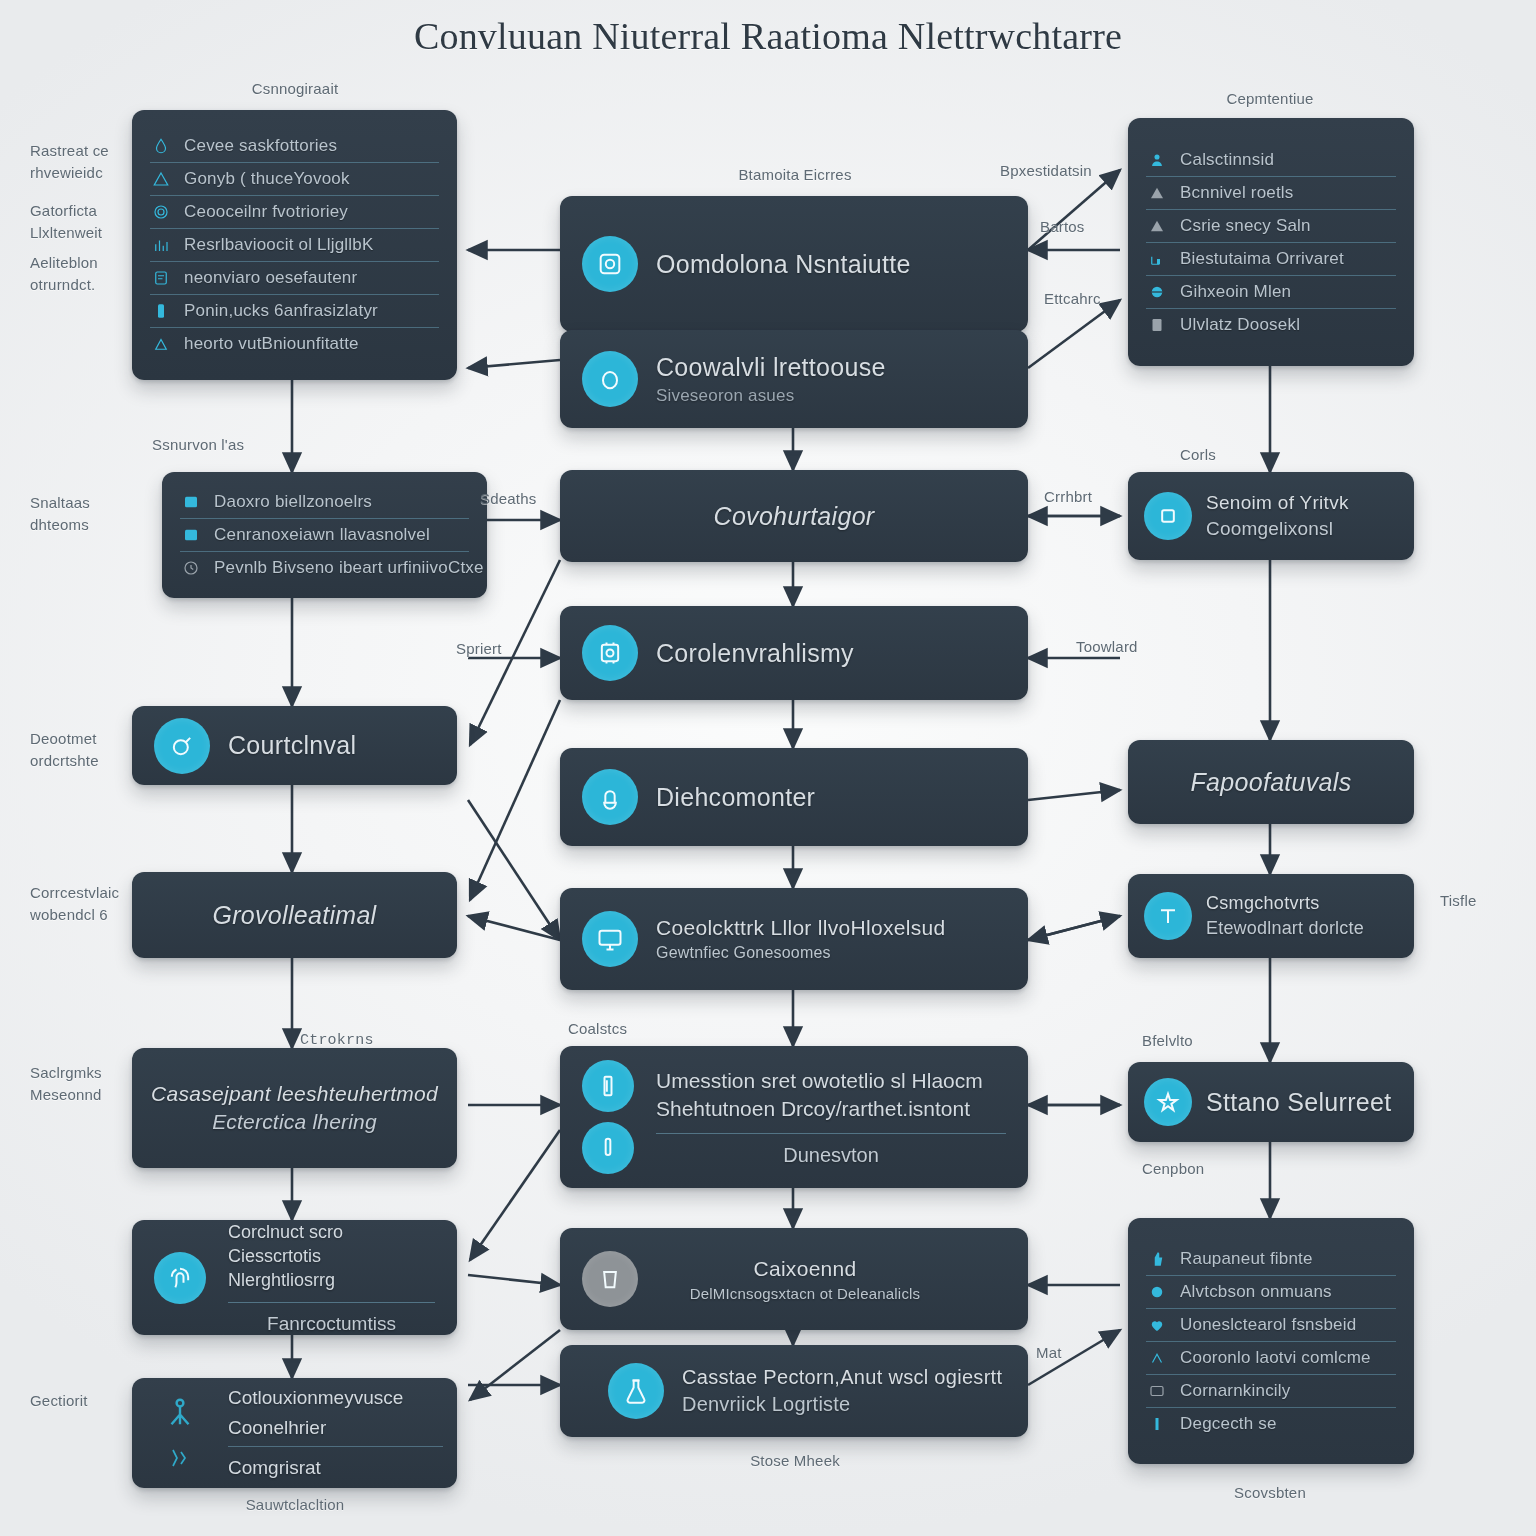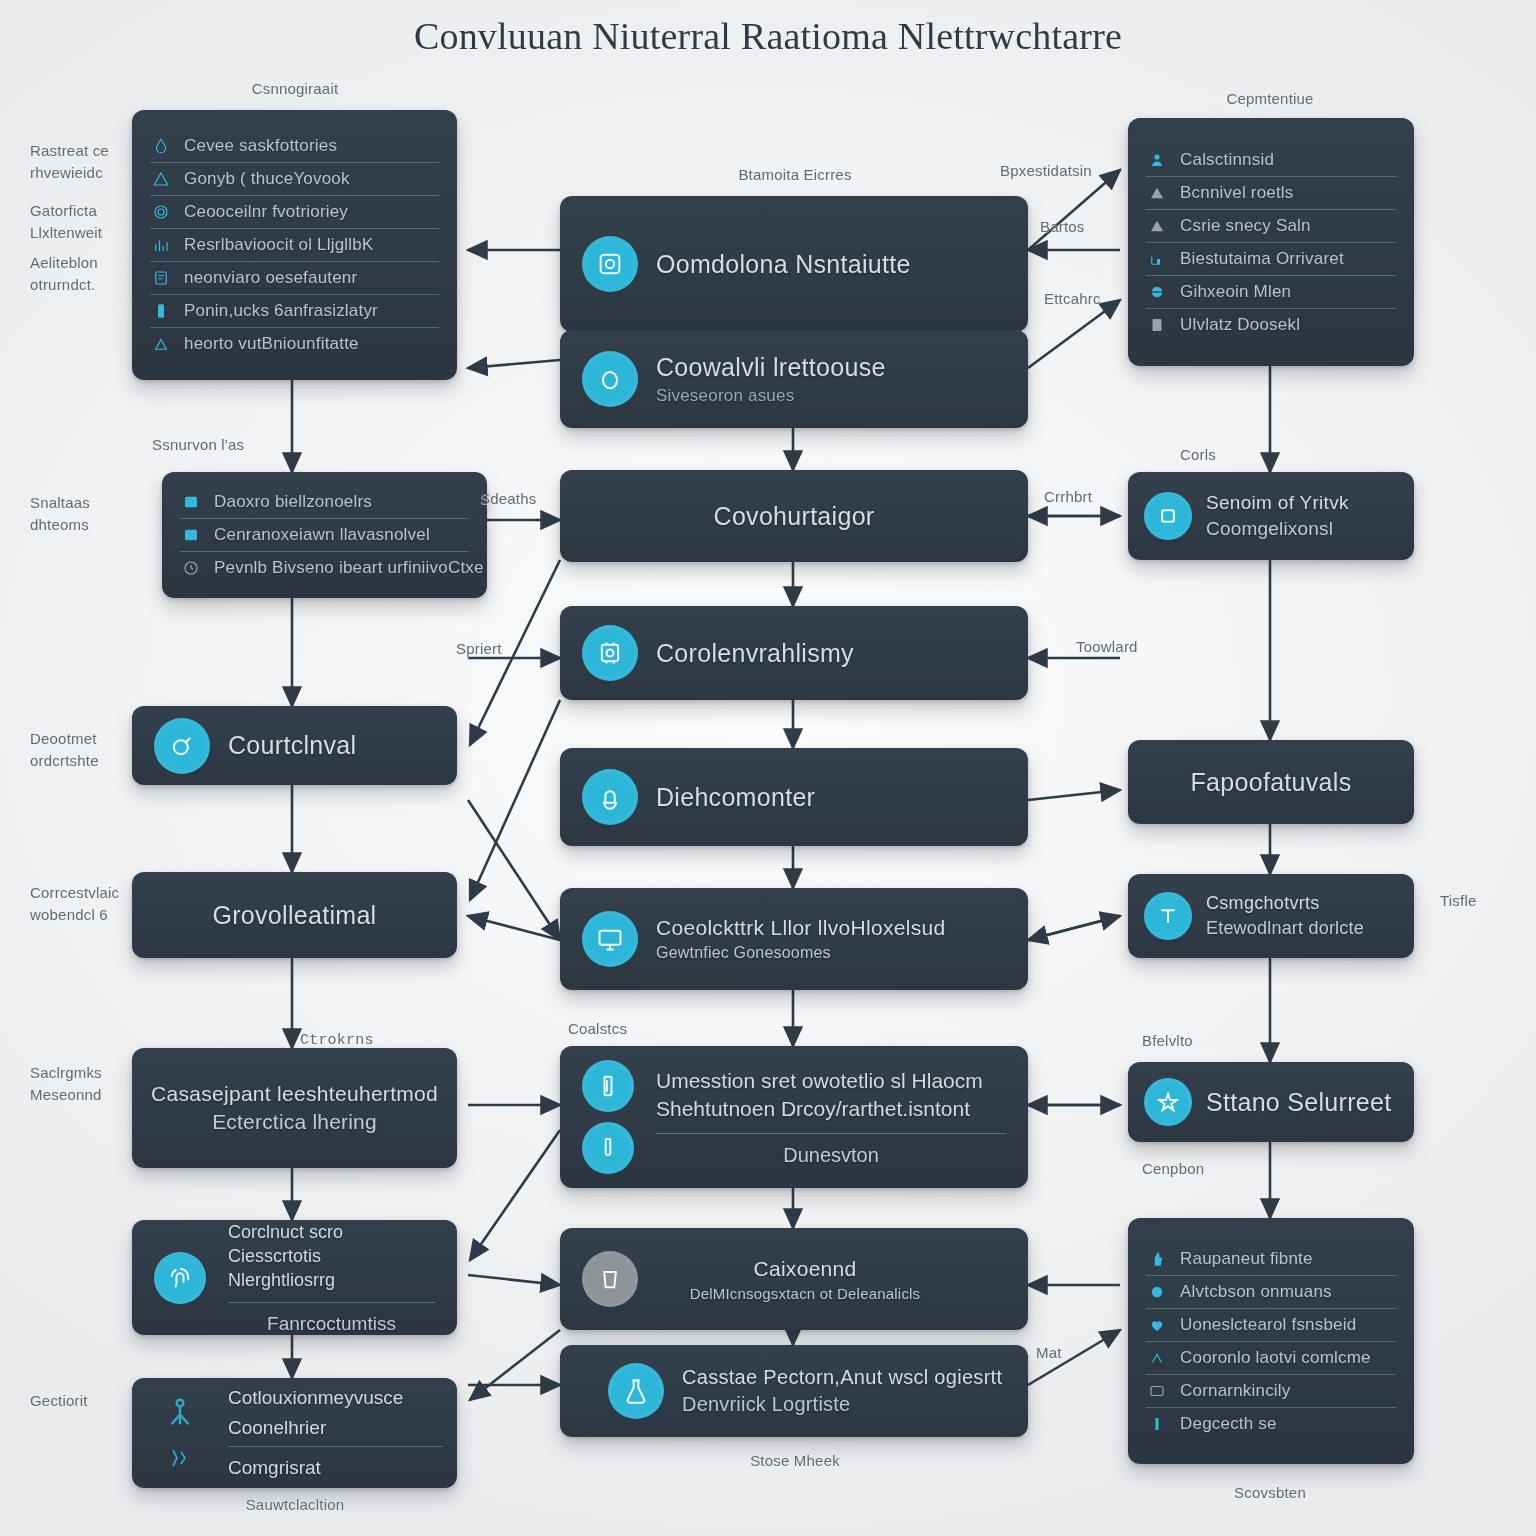--- a/index.html
+++ b/index.html
@@ -30,21 +30,21 @@
   .node{
     position:absolute;
     background:linear-gradient(180deg,#33404c 0%,#2c3742 100%);
     border-radius:12px;
     box-shadow:0 10px 18px rgba(30,40,50,.22), 0 2px 4px rgba(30,40,50,.18);
     box-sizing:border-box;
     display:flex;
     align-items:center;
     overflow:hidden;
   }
-  .node.center{justify-content:flex-end;}
+  .node.center{justify-content:flex-end;font-style:italic;}
 
   .ic{
     flex:0 0 auto;
     width:56px;height:56px;border-radius:50%;
     background:#2cb6d8;
     display:flex;align-items:center;justify-content:center;
     margin-left:22px;margin-right:18px;
     box-shadow:inset 0 0 10px rgba(255,255,255,.12);
   }
   .ic.grey{background:#8e9397;}

